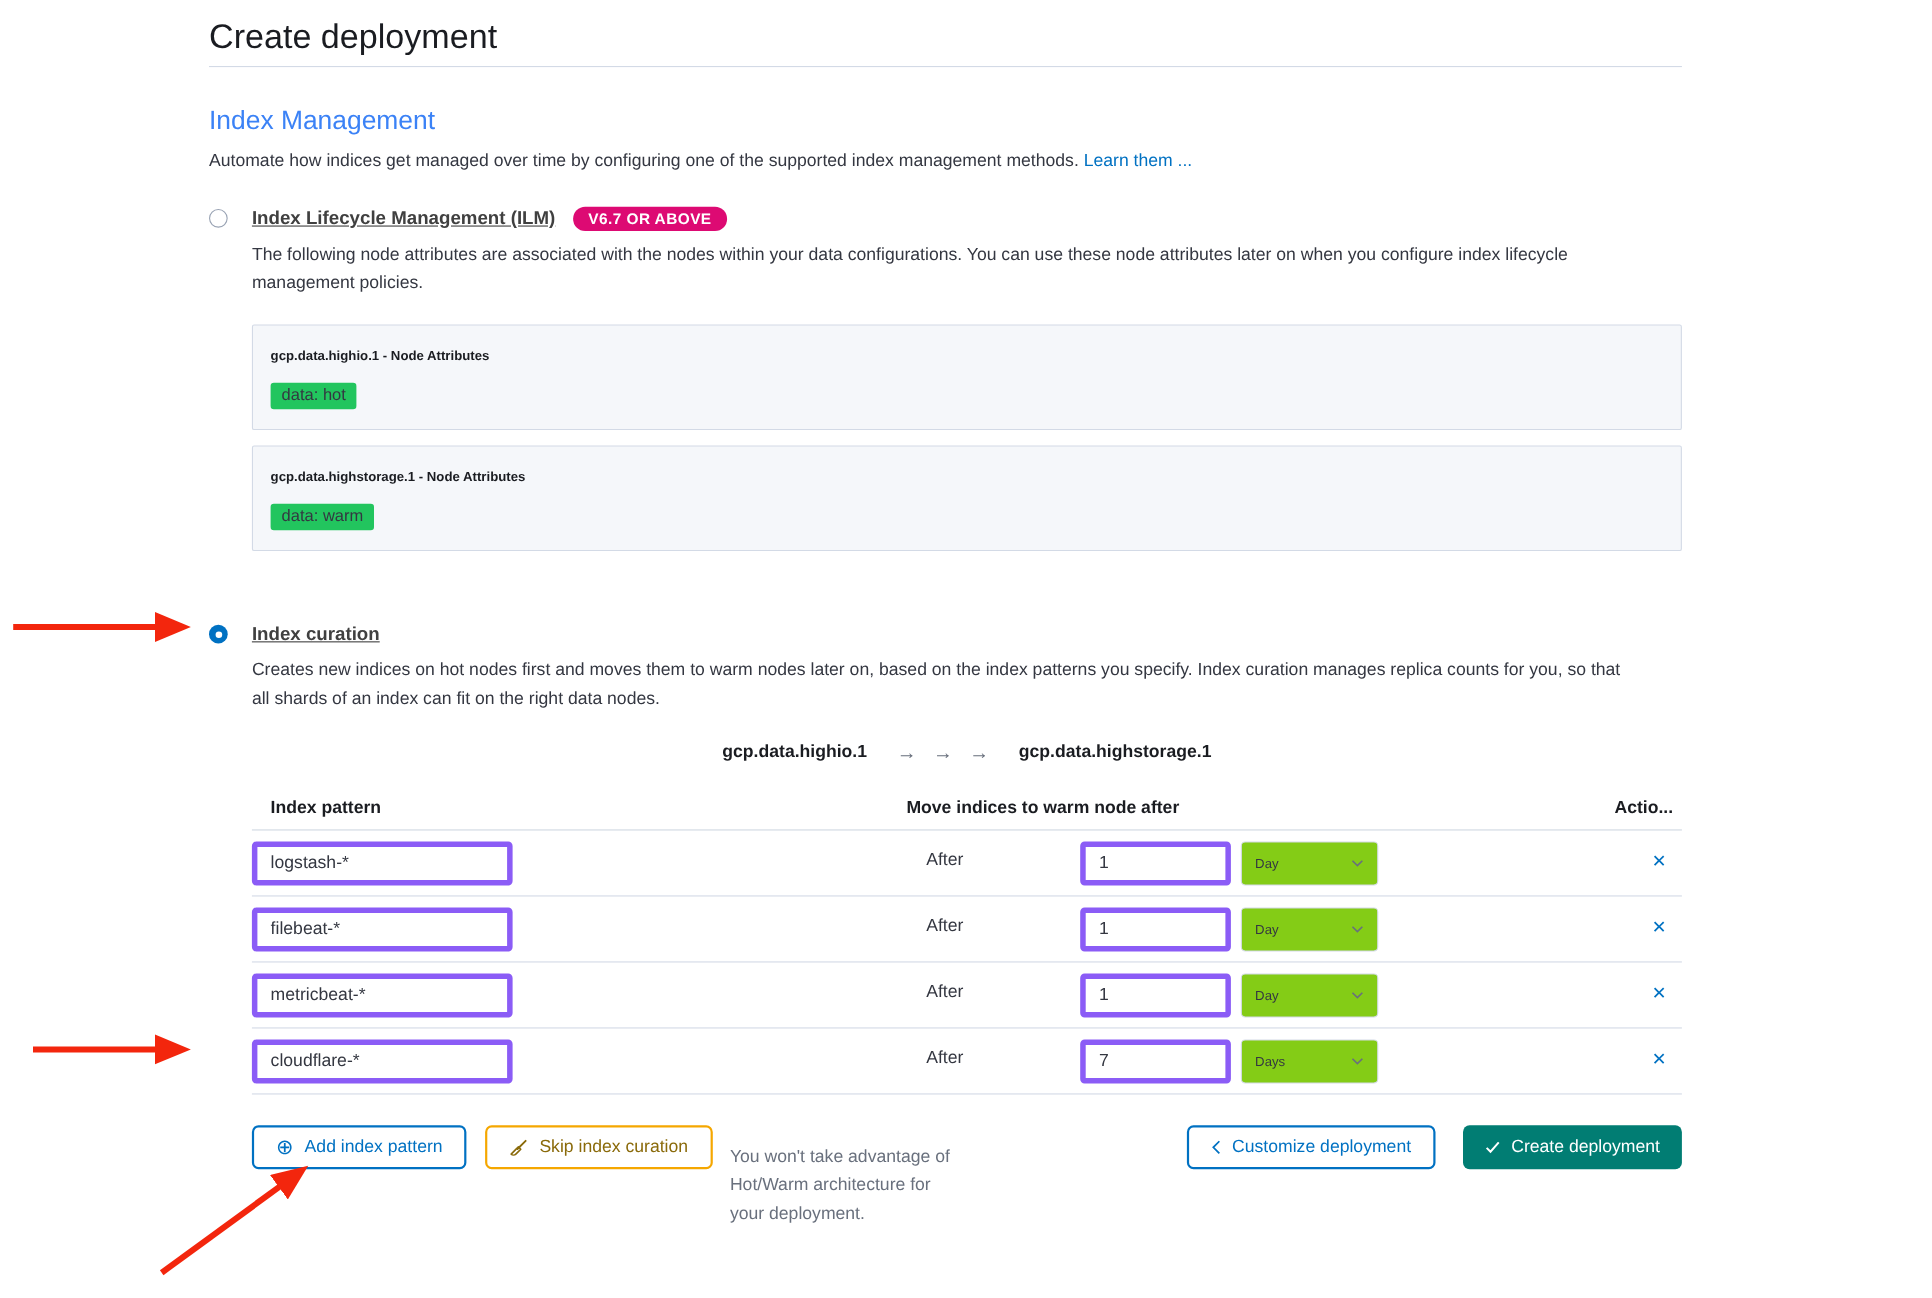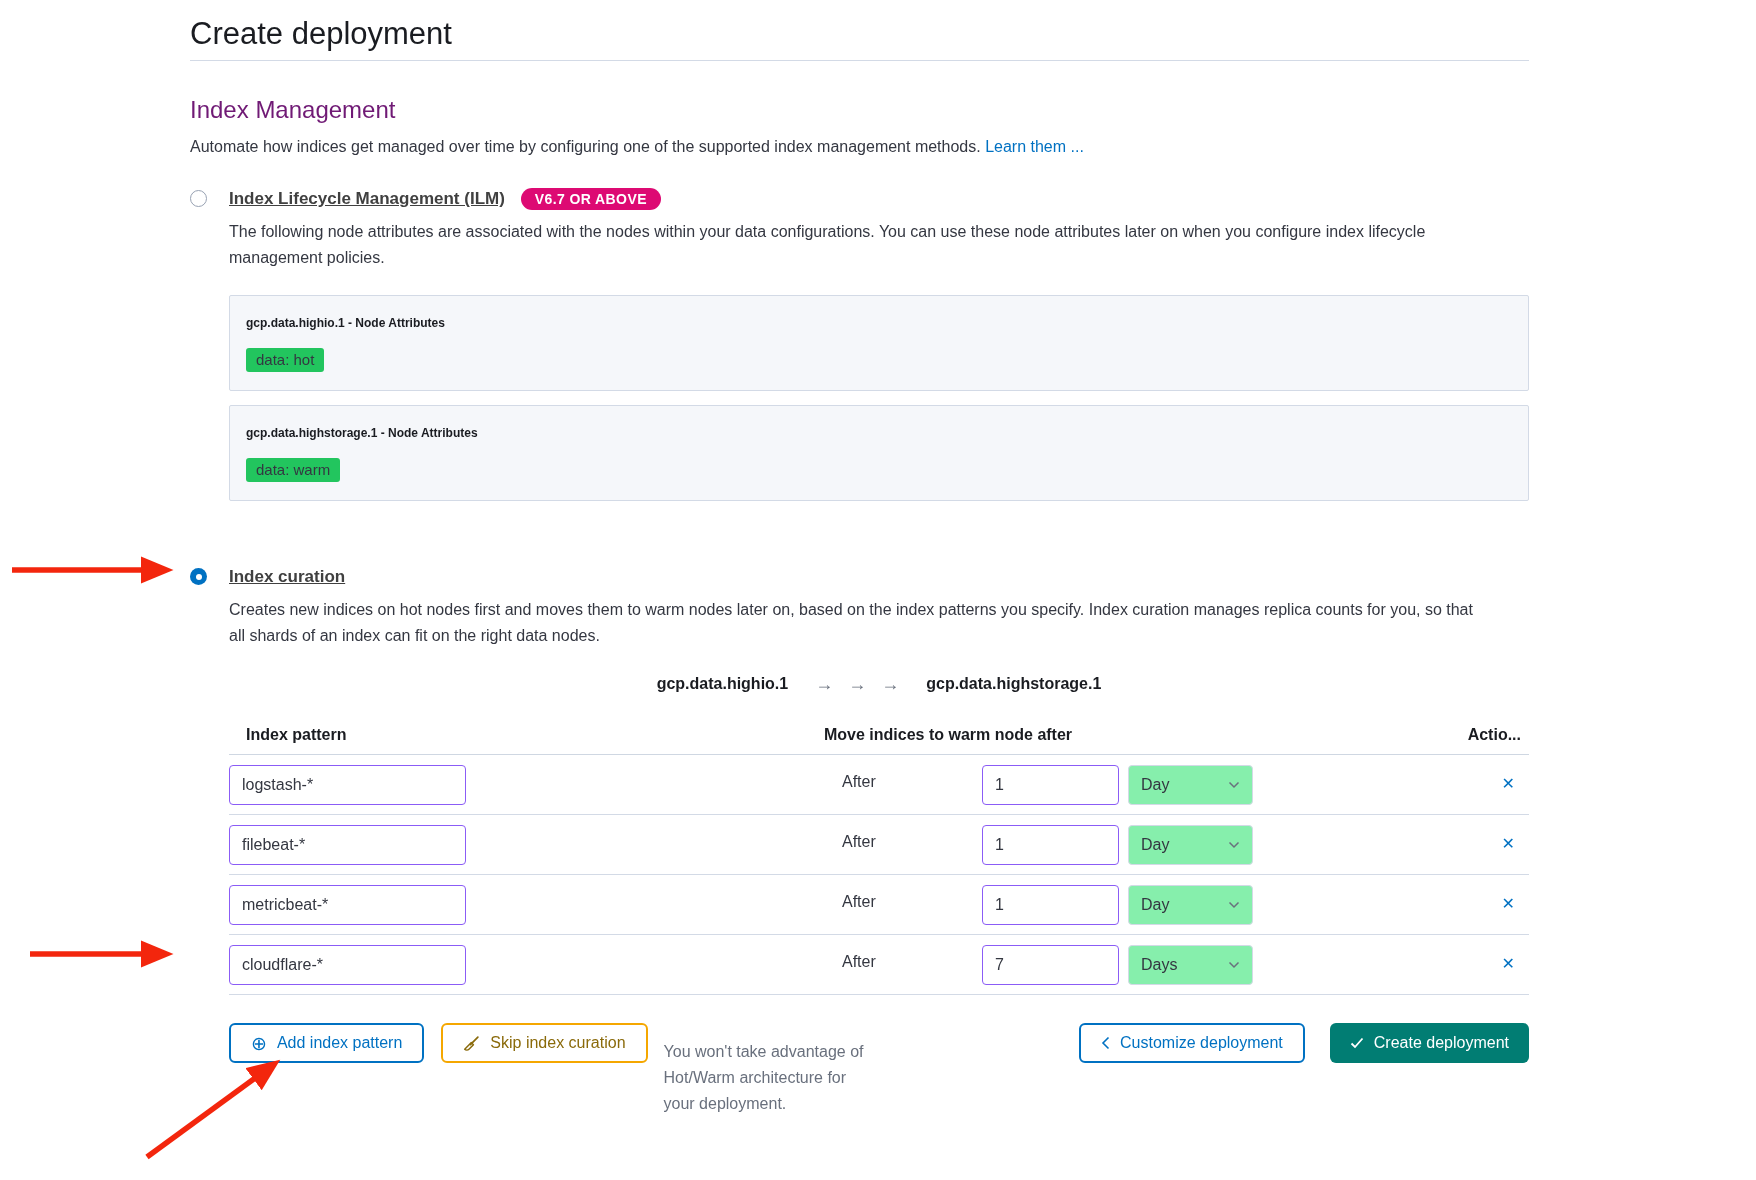--- a/index.html
+++ b/index.html
@@ -3,21 +3,21 @@
 <meta charset="utf-8">
 <style>
   * { margin:0; padding:0; box-sizing:border-box; }
   html,body { background:#fff; }
   body { font-family:"Liberation Sans", sans-serif; color:#343741; }
   .page { position:relative; width:1756px; height:1180px; background:#fff; overflow:hidden; }
   .content { position:absolute; left:190px; top:0; width:1339px; }
 
   .page-title { margin-top:14px; font-size:31px; line-height:40px; font-weight:400; color:#1a1c21;
                 padding-bottom:6px; border-bottom:1px solid #d3dae6; }
-  .section-title { margin-top:34px; font-size:24px; line-height:30px; font-weight:400; color:#701a75; }
+  .section-title { margin-top:34px; font-size:24px; line-height:30px; font-weight:400; color:#3b82f6; }
   .section-desc { margin-top:10px; font-size:16px; line-height:24px; }
   .link { color:#0071c2; text-decoration:none; cursor:pointer; }
 
   .option { display:flex; align-items:flex-start; margin-top:28px; }
   .option.curation { margin-top:64px; }
   .radio { flex:0 0 auto; width:17px; height:17px; border-radius:50%; margin-top:3px; position:relative; }
   .radio.unchecked { background:#fff; border:1.5px solid #98a2b3; }
   .radio.checked { background:#0071c2; border:none; }
   .radio.checked::after { content:""; position:absolute; left:5.5px; top:5.5px; width:6px; height:6px;
                           border-radius:50%; background:#fff; }
@@ -42,29 +42,29 @@
   .flow-node.to { margin-left:12px; }
   .flow-arrow { color:#69707d; font-size:18px; }
 
   .ctable { margin-top:28px; }
   .thead { position:relative; height:32px; border-bottom:1px solid #cfd7e2; }
   .th { position:absolute; top:0; font-size:16px; font-weight:700; color:#1a1c21; line-height:24px; }
   .th.pattern { left:0;margin-left:17px; }
   .th.move { left:595px; }
   .th.actions { right:8px; }
   .trow { position:relative; height:60px; border-bottom:1px solid #d3dae6; }
-  .field { position:absolute; top:10px; height:40px; border:1px solid #8b5cf6; border-radius:4px;
+  .field { position:absolute; top:10px; height:40px; border:5px solid #8b5cf6; border-radius:4px;
            background:#fff; font-family:"Liberation Sans",sans-serif; font-size:16px; color:#343741;
            padding:0 12px; outline:none; }
   .pattern-field { left:0; width:237px; }
   .after { position:absolute; left:613px; top:18px; font-size:16px; }
   .num-field { left:753px; width:137px; }
   .select { position:absolute; left:899px; top:10px; width:125px; height:40px; border:1px solid #d3dae6;
-            border-radius:4px; background:#86efac; display:flex; align-items:center; padding:0 12px;
-            font-size:16px; cursor:pointer; }
+            border-radius:4px; background:#84cc16; display:flex; align-items:center; padding:0 12px;
+            font-size:12px; cursor:pointer; }
   .select .chev { margin-left:auto; }
   .row-close { position:absolute; right:14px; top:19px; color:#0071c2; font-size:16px; line-height:20px;
                cursor:pointer; }
 
   .btn-row { margin-top:28px; display:flex; align-items:flex-start; }
   .btn { display:inline-flex; align-items:center; justify-content:center; gap:10px; height:40px;
          border-radius:6px; font-family:"Liberation Sans",sans-serif; font-size:16px; font-weight:500;
          padding:0 20px; background:#fff; cursor:pointer; }
   .btn-outline-blue { border:2px solid #0071c2; color:#0071c2; }
   .btn-outline-gold { border:2px solid #f5a700; color:#8a6a0a; }

